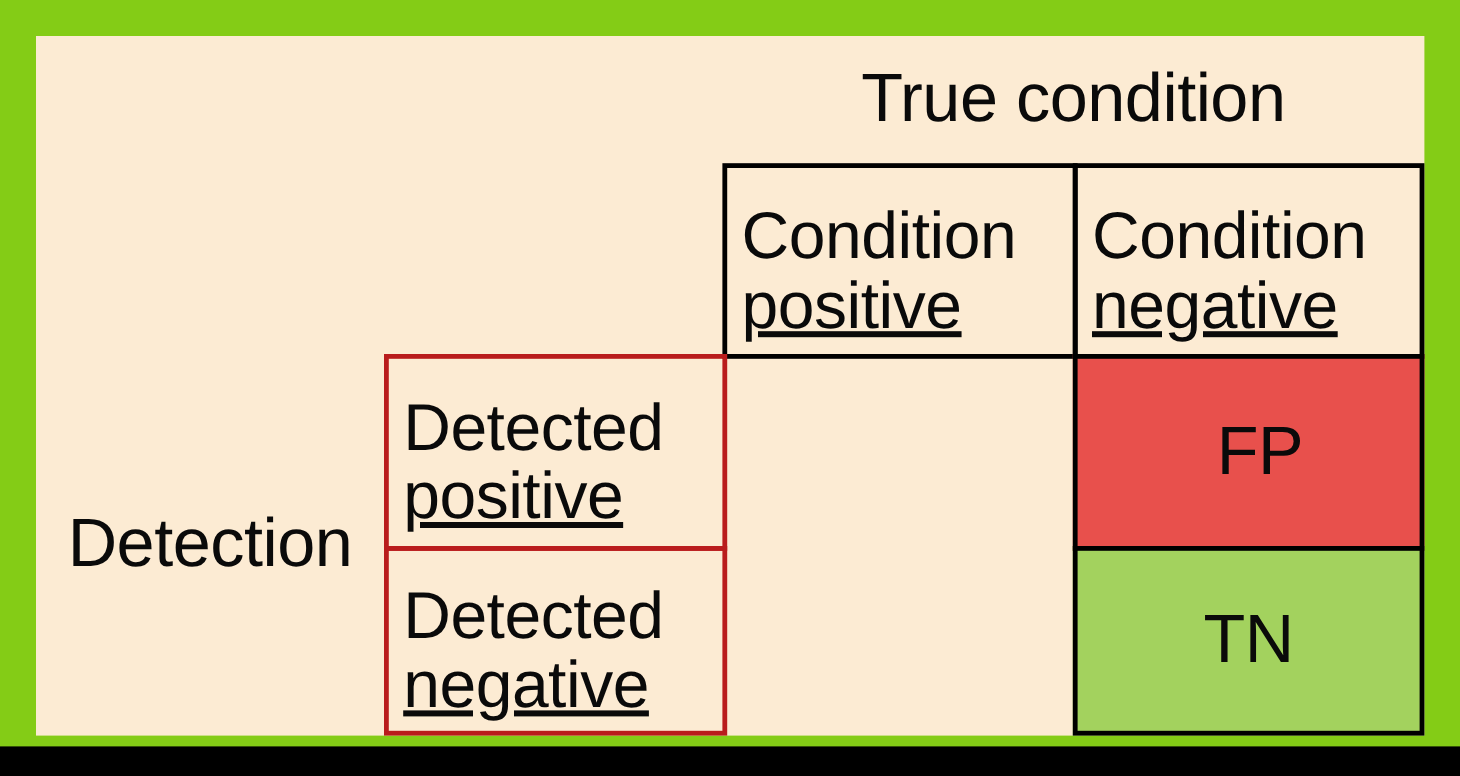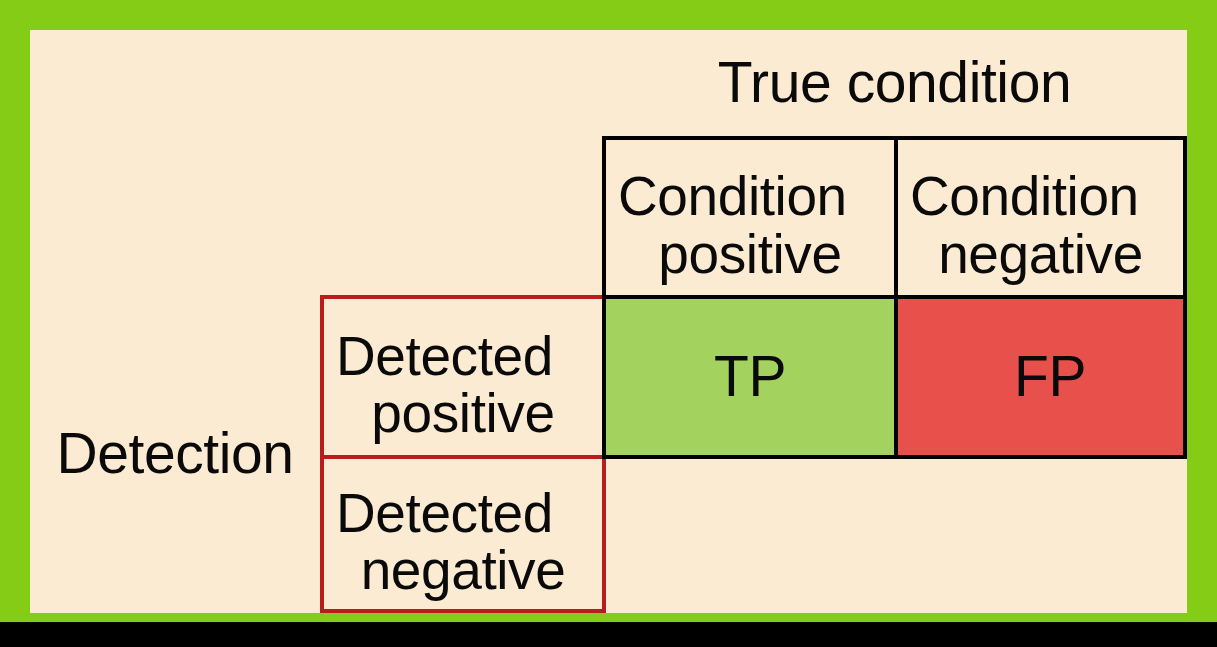--- a/index.html
+++ b/index.html
@@ -141,21 +141,21 @@
   }
   #data-cell-tn {
     left: 864px;
     top: 425px;
     width: 293px;
     height: 158px;
   }
 
   
   .hdr-line-1 { display: block; text-align: left; margin-top: 20px;  }
-  .hdr-line-2 { display: block; text-align: center; }
+  .hdr-line-2 { display: block; text-align: left; text-decoration: underline; }
 </style>
 </head>
 <body>
 
 <div id="matrix-frame">
   <div id="matrix-plate" style="background: rgb(252, 235, 211);">
 
     <div class="cell" id="true-condition-title">True condition</div>
 
     <div class="cell col-header" id="col-header-condition-positive">
@@ -173,20 +173,20 @@
     <div class="cell row-header" id="row-header-detected-positive">
       <span class="hdr-line-1">Detected</span>
       <span class="hdr-line-2">positive</span>
     </div>
 
     <div class="cell row-header" id="row-header-detected-negative">
       <span class="hdr-line-1">Detected</span>
       <span class="hdr-line-2">negative</span>
     </div>
 
-    <div class="cell data-cell cell-green" id="data-cell-tp" style="background: rgb(163, 210, 94);">TP</div>
 
     <div class="cell data-cell cell-red" id="data-cell-fp" style="background: rgb(232, 80, 76); padding-left: 19px;">FP</div>
 
 
+    <div class="cell data-cell cell-green" id="data-cell-tn" style="background: rgb(163, 210, 94);">TN</div>
 
   </div>
 </div>
 
 </body></html>

